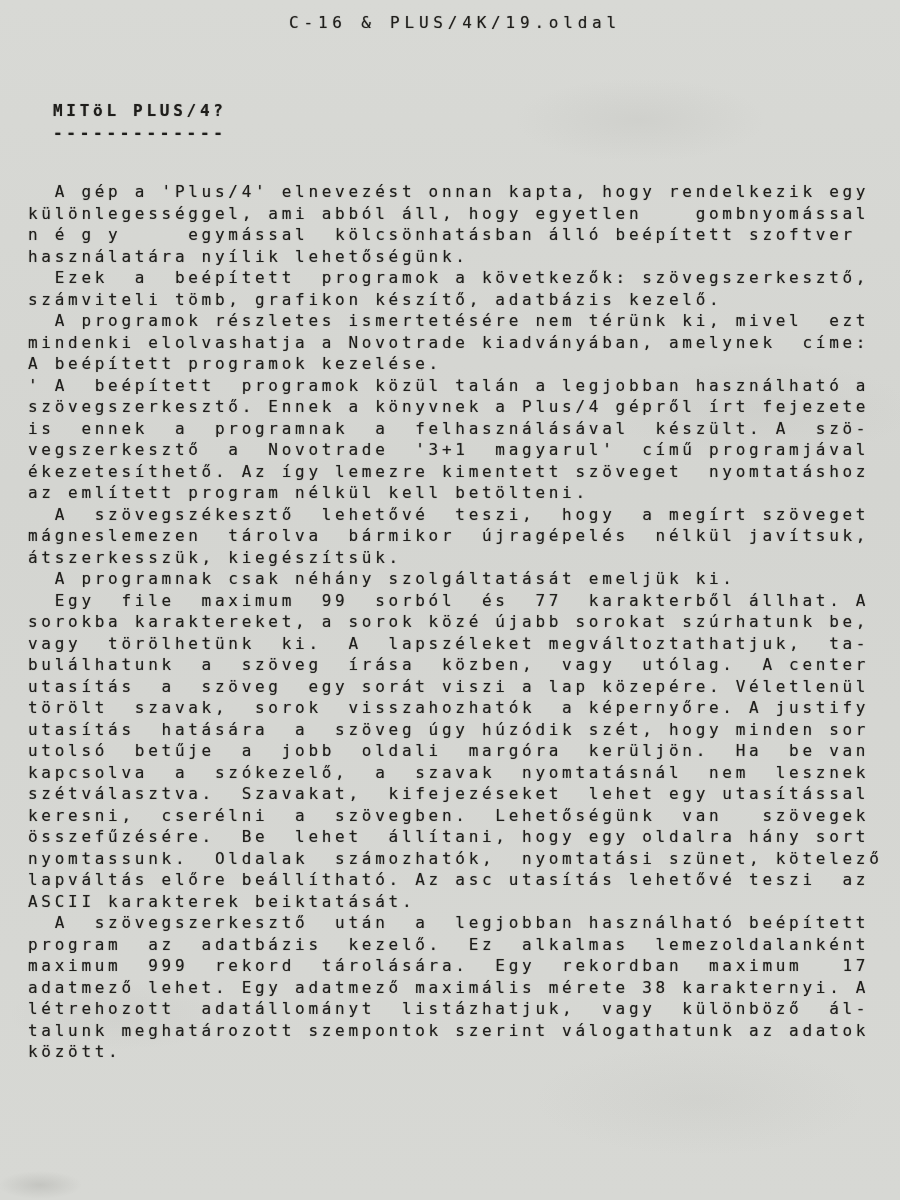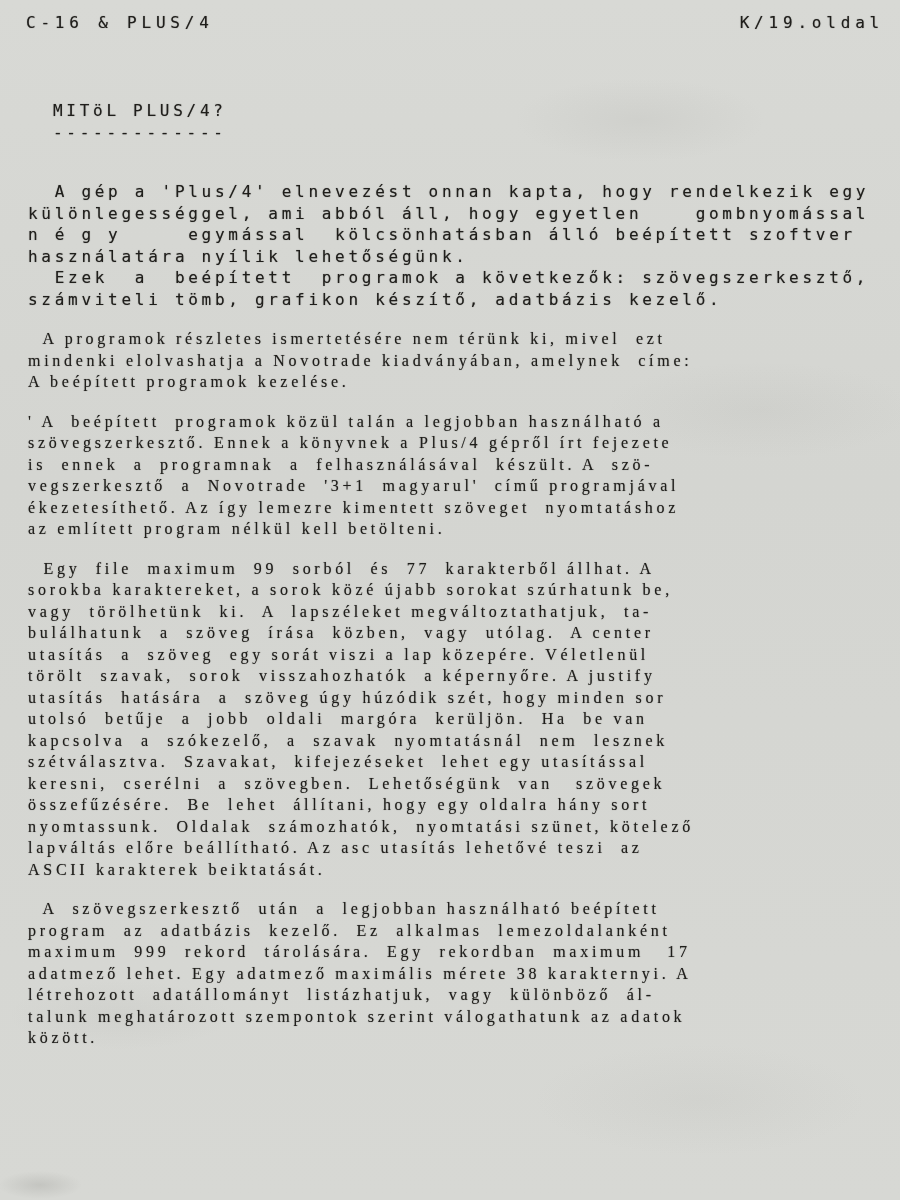--- a/index.html
+++ b/index.html
@@ -36,42 +36,41 @@
     font-family: inherit;
     color: #1f1e1b;
     text-shadow: 0 0 1px rgba(34, 33, 30, 0.55);
   }
   .header {
     position: absolute;
     top: 12px;
     left: 26px;
     right: 16px;
     display: flex;
-    justify-content: space-between;
+    justify-content: center;
   }
   .header .scan-text {
     letter-spacing: 4.8px;
   }
   .title-block {
     position: absolute;
     top: 100px;
     left: 53px;
+    font-weight: bold;
   }
   .body-text {
     position: absolute;
     top: 181px;
     left: 28px;
     right: 30px;
   }
   .para {
     margin: 0;
   }
   .para + .para {
-    margin-top: 18px;
-    font-family: Liberation Serif, serif;
   }
 </style>
 </head>
 <body>
 
 <div class="page">
 
   <div class="header">
     <pre class="scan-text">C-16 &amp; PLUS/4</pre>
     <pre class="scan-text">K/19.oldal</pre>
@@ -91,20 +90,24 @@
 számviteli tömb, grafikon készítő, adatbázis kezelő.</pre>
     <pre class="scan-text para">  A programok részletes ismertetésére nem térünk ki, mivel  ezt
 mindenki elolvashatja a Novotrade kiadványában, amelynek  címe:
 A beépített programok kezelése.</pre>
     <pre class="scan-text para">' A  beépített  programok közül talán a legjobban használható a
 szövegszerkesztő. Ennek a könyvnek a Plus/4 gépről írt fejezete
 is  ennek  a  programnak  a  felhasználásával  készült. A  szö-
 vegszerkesztő  a  Novotrade  '3+1  magyarul'  című programjával
 ékezetesíthető. Az így lemezre kimentett szöveget  nyomtatáshoz
 az említett program nélkül kell betölteni.</pre>
+    <pre class="scan-text para">  A  szövegszékesztő  lehetővé  teszi,  hogy  a megírt szöveget
+mágneslemezen  tárolva  bármikor  újragépelés  nélkül javítsuk,
+átszerkesszük, kiegészítsük.</pre>
+    <pre class="scan-text para">  A programnak csak néhány szolgáltatását emeljük ki.</pre>
     <pre class="scan-text para">  Egy  file  maximum  99  sorból  és  77  karakterből állhat. A
 sorokba karaktereket, a sorok közé újabb sorokat szúrhatunk be,
 vagy  törölhetünk  ki.  A  lapszéleket megváltoztathatjuk,  ta-
 bulálhatunk  a  szöveg  írása  közben,  vagy  utólag.  A center
 utasítás  a  szöveg  egy sorát viszi a lap közepére. Véletlenül
 törölt  szavak,  sorok  visszahozhatók  a képernyőre. A justify
 utasítás  hatására  a  szöveg úgy húzódik szét, hogy minden sor
 utolsó  betűje  a  jobb  oldali  margóra  kerüljön.  Ha  be van
 kapcsolva  a  szókezelő,  a  szavak  nyomtatásnál  nem  lesznek
 szétválasztva.  Szavakat,  kifejezéseket  lehet egy utasítással

